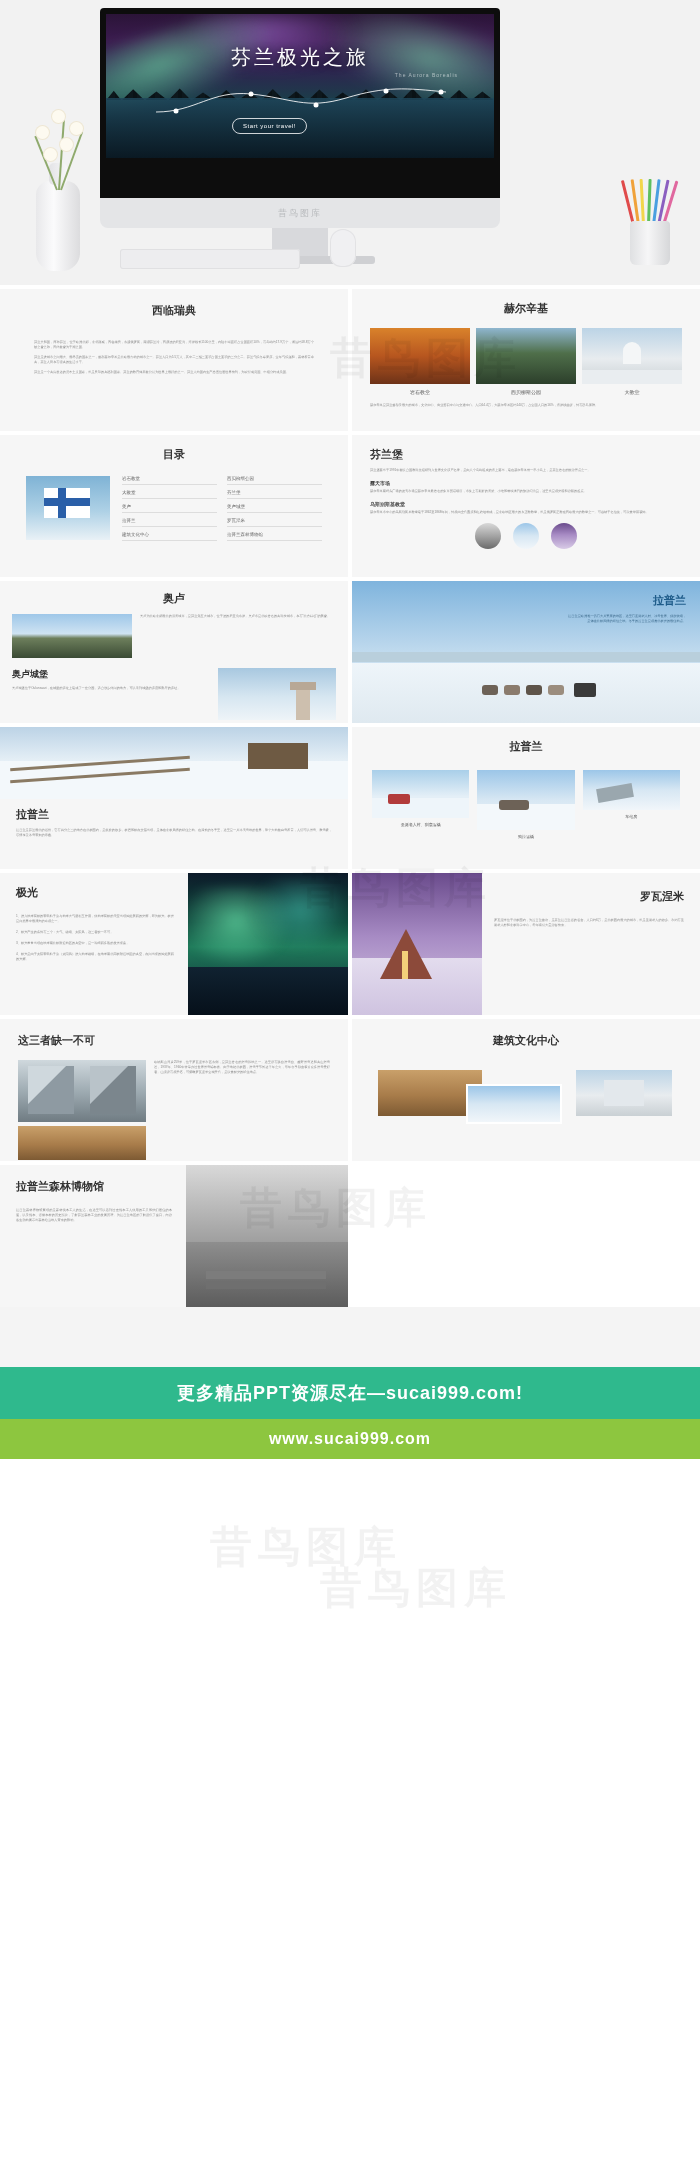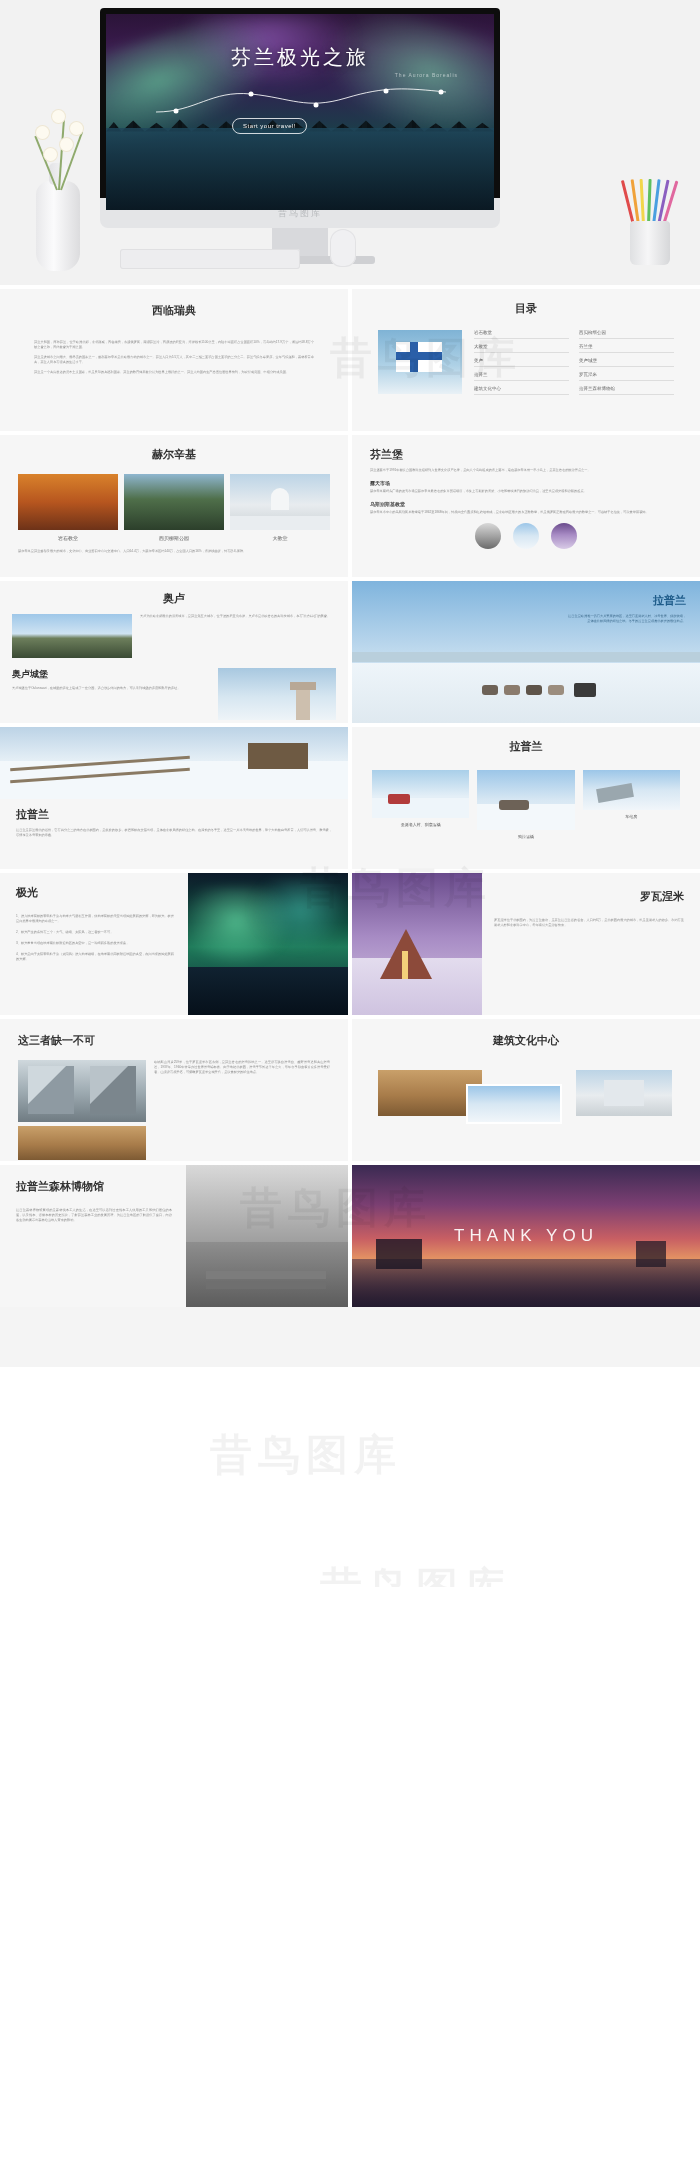--- a/index.html
+++ b/index.html
@@ -23,21 +23,21 @@
     position: absolute; left: 100px; top: 8px;
     width: 400px; height: 240px;
   }
   .monitor-bezel {
     width: 400px; height: 190px;
     background: #0d0d0d;
     border-radius: 4px 4px 0 0;
     padding: 6px 6px 0 6px;
   }
   .screen {
-    width: 388px; height: 196px;
+    width: 388px; height: 144px;
     position: relative;
     overflow: hidden;
     background: linear-gradient(180deg,#2b1438 0%, #3a1b4e 18%, #2e2450 38%, #1d3b4a 58%, #15303c 74%, #0d1b23 100%);
   }
   .aurora-a {
     position:absolute; left:-10%; top:8%; width:60%; height:55%;
     background: radial-gradient(ellipse at 40% 40%, rgba(120,255,180,.55), rgba(60,200,160,0) 62%);
     transform: rotate(-18deg); filter: blur(6px);
   }
   .aurora-b {
@@ -254,20 +254,44 @@
         <div class="s-title" style="text-align:center;">西临瑞典</div>
         <div style="margin-top:22px;display:flex;flex-direction:column;gap:5px;">
           <div class="s-body">芬兰共和国，简称芬兰，位于欧洲北部，北邻挪威，西临瑞典，东接俄罗斯，南濒芬兰湾，西濒波的尼亚湾，海岸线长1100公里，内陆水域面积占全国面积10%，有岛屿约17.9万个，湖泊约18.8万个被之誉之称，因此被誉为千湖之国。</div>
           <div class="s-body">芬兰是进城市之间最大、最昂贵的国家之一，首都赫尔辛基是北欧最古老的城市之一。芬兰人口为5.5万人，其中二三指三面积占国土面积的三分之二。芬兰气候冬寒夏凉，全年气候温和，森林覆盖率高，芬兰人民享有很高的生活水平。</div>
           <div class="s-body">芬兰是一个高度发达的资本主义国家，也是典型的高福利国家。芬兰的教育体系被公认为世界上最好的之一。芬兰人均国内生产总值位居世界前列，为欧盟成员国、申根公约成员国。</div>
         </div>
       </div>
     </div>
 
     <div class="slide">
+      <div style="padding:12px 18px 0;">
+        <div class="s-title" style="text-align:center;">赫尔辛基</div>
+        <div style="margin-top:12px;display:flex;gap:6px;">
+          <div style="flex:1;">
+            <div class="ph p-autumn" style="height:56px;"></div>
+            <div class="s-cap" style="margin-top:5px;">岩石教堂</div>
+          </div>
+          <div style="flex:1;">
+            <div class="ph p-forest" style="height:56px;"></div>
+            <div class="s-cap" style="margin-top:5px;">西贝柳斯公园</div>
+          </div>
+          <div style="flex:1;">
+            <div class="ph p-church" style="height:56px;">
+              <div style="position:absolute;left:50%;top:14px;margin-left:-9px;width:18px;height:22px;background:#f4f6f7;border-radius:9px 9px 0 0;"></div>
+              <div style="position:absolute;left:0;bottom:0;width:100%;height:14px;background:#e9edf0;"></div>
+            </div>
+            <div class="s-cap" style="margin-top:5px;">大教堂</div>
+          </div>
+        </div>
+        <div class="s-body" style="margin-top:8px;">赫尔辛基是芬兰首都及最大的城市，文化中心、商业贸易中心与交通中心。人口64.4万，大赫尔辛基区约140万，占全国人口的16%，海岸线曲折，外有群岛屏障。</div>
+      </div>
+    </div>
+
+    <div class="slide">
       <div style="padding:12px 26px 0;">
         <div class="s-title" style="text-align:center;">目录</div>
         <div style="margin-top:14px;display:flex;gap:12px;align-items:flex-start;">
           <div class="ph p-flag" style="width:84px;height:64px;">
             <div style="position:absolute;left:18px;top:12px;width:46px;height:30px;background:#fff;"></div>
             <div style="position:absolute;left:32px;top:12px;width:8px;height:30px;background:#2a5fa8;"></div>
             <div style="position:absolute;left:18px;top:22px;width:46px;height:8px;background:#2a5fa8;"></div>
           </div>
           <div style="flex:1;display:flex;gap:10px;">
             <div class="menu-col" style="flex:1;">
@@ -279,44 +303,20 @@
             </div>
             <div class="menu-col" style="flex:1;">
               <div class="menu-item">西贝柳斯公园</div>
               <div class="menu-item">芬兰堡</div>
               <div class="menu-item">奥卢城堡</div>
               <div class="menu-item">罗瓦涅米</div>
               <div class="menu-item">拉普兰森林博物馆</div>
             </div>
           </div>
         </div>
-      </div>
-    </div>
-
-    <div class="slide">
-      <div style="padding:12px 18px 0;">
-        <div class="s-title" style="text-align:center;">赫尔辛基</div>
-        <div style="margin-top:12px;display:flex;gap:6px;">
-          <div style="flex:1;">
-            <div class="ph p-autumn" style="height:56px;"></div>
-            <div class="s-cap" style="margin-top:5px;">岩石教堂</div>
-          </div>
-          <div style="flex:1;">
-            <div class="ph p-forest" style="height:56px;"></div>
-            <div class="s-cap" style="margin-top:5px;">西贝柳斯公园</div>
-          </div>
-          <div style="flex:1;">
-            <div class="ph p-church" style="height:56px;">
-              <div style="position:absolute;left:50%;top:14px;margin-left:-9px;width:18px;height:22px;background:#f4f6f7;border-radius:9px 9px 0 0;"></div>
-              <div style="position:absolute;left:0;bottom:0;width:100%;height:14px;background:#e9edf0;"></div>
-            </div>
-            <div class="s-cap" style="margin-top:5px;">大教堂</div>
-          </div>
-        </div>
-        <div class="s-body" style="margin-top:8px;">赫尔辛基是芬兰首都及最大的城市，文化中心、商业贸易中心与交通中心。人口64.4万，大赫尔辛基区约140万，占全国人口的16%，海岸线曲折，外有群岛屏障。</div>
       </div>
     </div>
 
     <div class="slide">
       <div style="padding:12px 18px 0;">
         <div class="s-title">芬兰堡</div>
         <div class="s-body" style="margin-top:6px;">芬兰堡要塞于1991年被联合国教科文组织列入世界文化遗产名录，是由八个岛屿组成的海上要塞，建在赫尔辛基前一串小岛上，是芬兰著名的旅游景点之一。</div>
         <div style="margin-top:7px;font-size:5px;font-weight:bold;color:#444;">露天市场</div>
         <div class="s-body" style="margin-top:3px;">赫尔辛基南码头广场的露天市场是赫尔辛基最著名的集市贸易场所，市集上有新鲜的海鲜、小吃和琳琅满目的旅游纪念品，这里也是观光船和游船的起点。</div>
         <div style="margin-top:7px;font-size:5px;font-weight:bold;color:#444;">乌斯别斯基教堂</div>
@@ -470,30 +470,30 @@
         <div style="position:absolute;left:0;bottom:0;width:100%;height:46%;background:linear-gradient(180deg,#8e8e8e,#5c5c5c);"></div>
         <div style="position:absolute;left:20px;bottom:18px;width:120px;height:8px;background:#6f6f6f;"></div>
         <div style="position:absolute;left:20px;bottom:28px;width:120px;height:8px;background:#7c7c7c;"></div>
       </div>
       <div style="padding:14px 16px 0;width:188px;">
         <div class="s-title">拉普兰森林博物馆</div>
         <div class="s-body" style="margin-top:14px;">拉普兰森林博物馆展现的是森林伐木工人的生活，在这里可以看到过去伐木工人使用的工具和他们居住的木屋，以及伐木、运输木材的历史照片，了解芬兰森林工业的发展历程。为拉普兰地区的了解提供了窗口，向游客生动地展示出森林给当地人带来的影响。</div>
       </div>
     </div>
 
-    <div class="slide ty">
-      <div style="position:absolute;left:0;bottom:0;width:100%;height:34%;background:linear-gradient(180deg,rgba(60,40,70,.55),rgba(35,26,45,.9));"></div>
-      <div style="position:absolute;left:24px;bottom:38px;width:46px;height:30px;background:rgba(25,20,35,.8);"></div>
-      <div style="position:absolute;right:34px;bottom:40px;width:30px;height:26px;background:rgba(25,20,35,.7);"></div>
-      <span>THANK YOU</span>
-    </div>
 
   </div>
 
   <div class="spacer"></div>
+  <div class="banner-green">
+    <span>更多精品PPT资源尽在—sucai999.com!</span>
+  </div>
+  <div class="banner-light">
+    <span>www.sucai999.com</span>
+  </div>
   <div class="tail">
     <div class="wm" style="left:210px;top:60px;">昔鸟图库</div>
   </div>
 
   <div class="wm" style="left:330px;top:330px;">昔鸟图库</div>
   <div class="wm" style="left:300px;top:860px;">昔鸟图库</div>
   <div class="wm" style="left:240px;top:1180px;">昔鸟图库</div>
   <div class="wm" style="left:320px;top:1560px;">昔鸟图库</div>
 
 </div>

